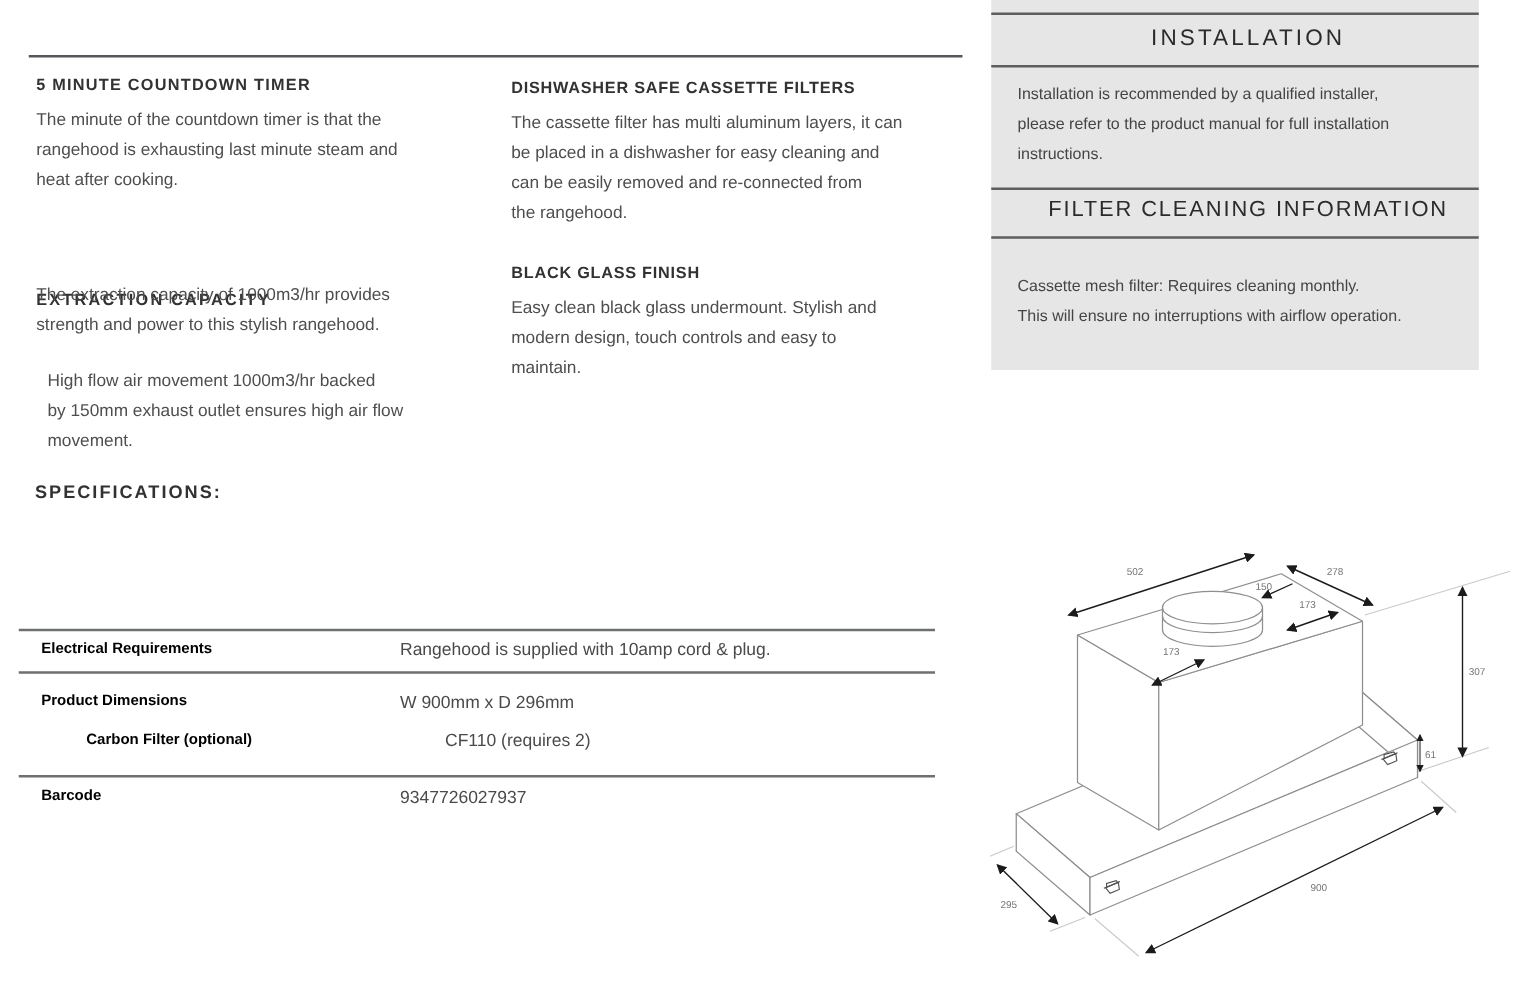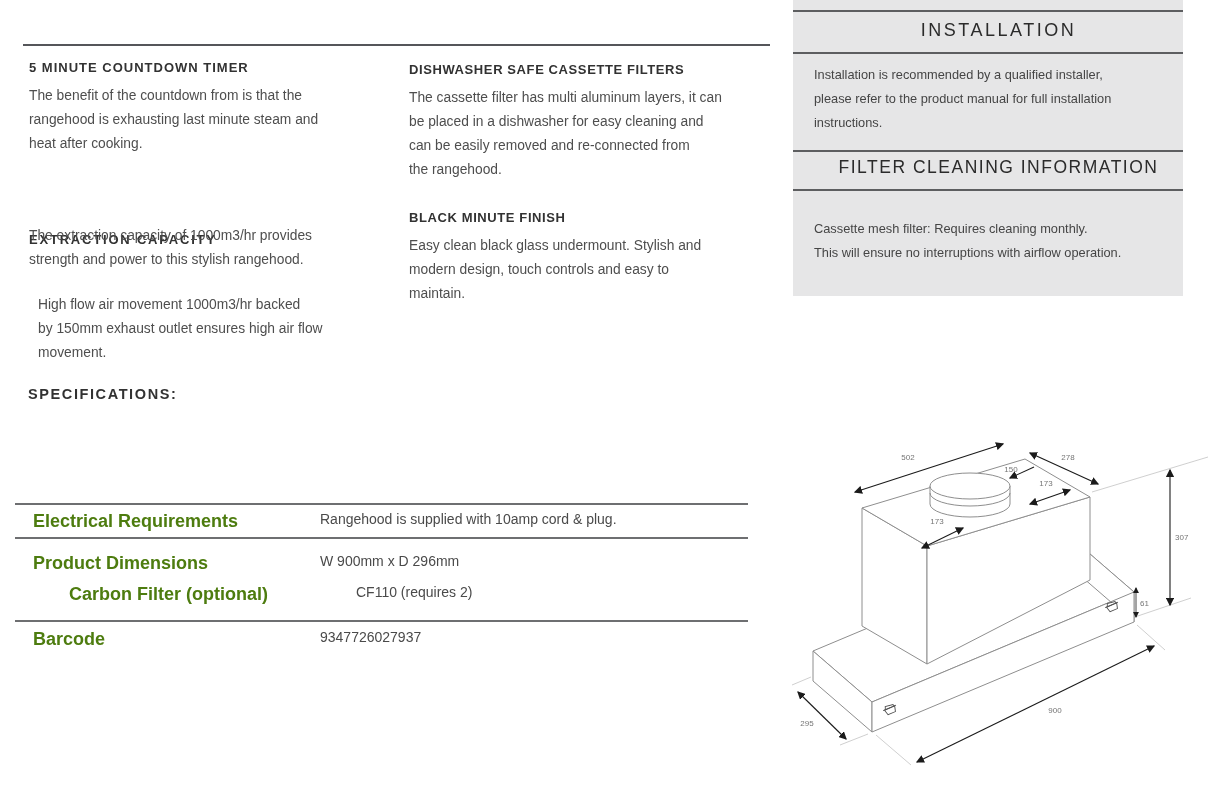--- a/index.html
+++ b/index.html
@@ -19,21 +19,21 @@
   .b-ec1 { left:29px;  top:224px; width:372px; }
   .b-ec2 { left:38px;  top:293px; width:372px; }
   .t-spec{ left:28px;  top:386px; font-size:14.5px; letter-spacing:1.6px; }
   .t-dw  { left:409px; top:62px;  letter-spacing:0.6px; }
   .b-dw  { left:409px; top:86px;  width:372px; }
   .t-bg  { left:409px; top:210px; letter-spacing:0.6px; }
   .b-bg  { left:409px; top:234px; width:372px; }
 
   .trule { position:absolute; left:15px; width:733px; height:2px; background:#6e6f71; }
   .tr1 { top:503px; } .tr2 { top:537px; } .tr3 { top:620px; }
-  .tlabel { position:absolute; left:33px;  font-weight:700; font-size:18px; color:#4d7c0f; white-space:nowrap; }
+  .tlabel { position:absolute; left:33px;  font-weight:700; font-size:12px; color:#000000; white-space:nowrap; }
   .tvalue { position:absolute; left:320px; font-size:14px; color:#4a4a4a; white-space:nowrap; }
   .rowy1 { top:511px; } .rowy2 { top:553px; } .rowy3 { top:584px;margin-left:36px; } .rowy4 { top:629px; }
 
   .panel { position:absolute; left:793px; top:0; width:390px; height:296px; background:#e6e6e7; }
   .prule { position:absolute; left:0; width:390px; height:2px; background:#5d5e60; }
   .pr1 { top:10px; } .pr2 { top:52px; } .pr3 { top:150px; } .pr4 { top:189px; }
   .ptitle { position:absolute; left:0; width:100%; text-align:center; color:#2b2b2b; white-space:nowrap;padding-left:21px; }
   .pt1 { top:20px;  font-size:18px;   letter-spacing:2.5px; }
   .pt2 { top:157px; font-size:17.5px; letter-spacing:1.5px; }
   .pbody { position:absolute; left:21px; width:362px; font-size:12.8px; line-height:24px; white-space:pre-line; color:#454545; }
@@ -41,40 +41,40 @@
 
   svg.diagram { position:absolute; left:790px; top:420px; width:424px; height:379px; }
   svg.diagram text { font-family:"Liberation Sans", sans-serif; font-size:8px; fill:#757575; }
 </style>
 </head>
 <body>
 
 <div class="top-rule"></div>
 
 <h2 class="sec-title t-cd">5 MINUTE COUNTDOWN TIMER</h2>
-<p class="body-text b-cd">The benefit of the countdown from is that the
+<p class="body-text b-cd">The minute of the countdown timer is that the
 rangehood is exhausting last minute steam and
 heat after cooking.</p>
 
 <h2 class="sec-title t-ec">EXTRACTION CAPACITY</h2>
 <p class="body-text b-ec1">The extraction capacity of 1000m3/hr provides
 strength and power to this stylish rangehood.</p>
 <p class="body-text b-ec2">High flow air movement 1000m3/hr backed
 by 150mm exhaust outlet ensures high air flow
 movement.</p>
 
 <h2 class="sec-title t-spec">SPECIFICATIONS:</h2>
 
 <h2 class="sec-title t-dw">DISHWASHER SAFE CASSETTE FILTERS</h2>
 <p class="body-text b-dw">The cassette filter has multi aluminum layers, it can
 be placed in a dishwasher for easy cleaning and
 can be easily removed and re-connected from
 the rangehood.</p>
 
-<h2 class="sec-title t-bg">BLACK MINUTE FINISH</h2>
+<h2 class="sec-title t-bg">BLACK GLASS FINISH</h2>
 <p class="body-text b-bg">Easy clean black glass undermount. Stylish and
 modern design, touch controls and easy to
 maintain.</p>
 
 <div class="trule tr1"></div>
 <div class="tlabel rowy1">Electrical Requirements</div>
 <div class="tvalue rowy1">Rangehood is supplied with 10amp cord &amp; plug.</div>
 
 <div class="trule tr2"></div>
 <div class="tlabel rowy2">Product Dimensions</div>

